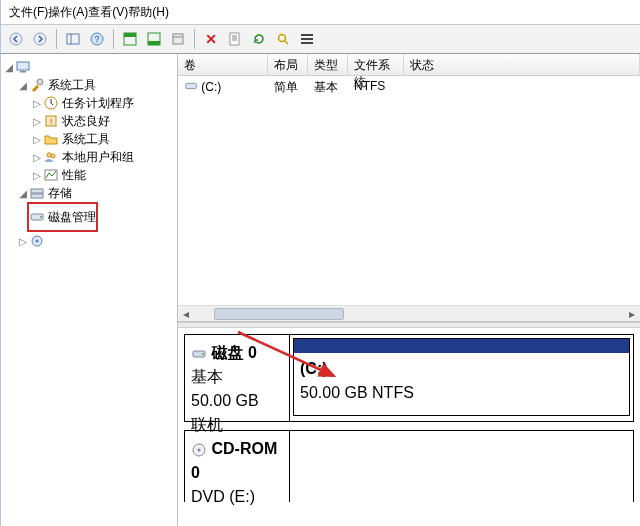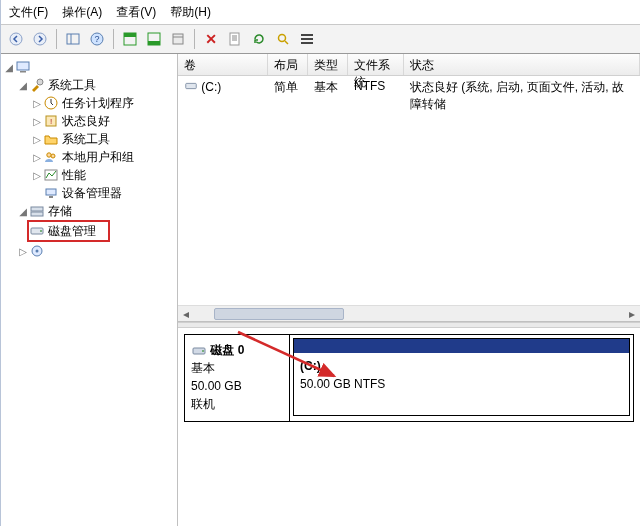--- a/index.html
+++ b/index.html
@@ -1,51 +1,51 @@
 <!DOCTYPE html>
 <html><head>
 <meta charset="utf-8">
 <style>
   * { box-sizing: border-box; margin: 0; padding: 0; }
   body { font-family: "Microsoft YaHei", "SimSun", Tahoma, sans-serif; font-size: 12px; background: #fff; color: #000; }
   .window { width: 640px; height: 526px; background: #fff; position: relative; overflow: hidden; border-left: 1px solid #b8c4d8; }
-  .menubar { height: 24px; padding: 4px 8px; display: flex; gap: 14px; }
+  .menubar { height: 24px; padding: 4px 8px; display: flex; gap: 0; }
   .menubar span { cursor: default; }
   .toolbar { height: 30px; border-top: 1px solid #c9c9c9; border-bottom: 1px solid #999; background: #f3f3f3; display: flex; align-items: center; padding: 0 4px; gap: 2px; }
   .tbtn { width: 22px; height: 22px; display: flex; align-items: center; justify-content: center; font-size: 12px; }
   .tsep { width: 1px; height: 20px; background: #b5b5b5; margin: 0 3px; }
   .main { display: flex; height: calc(100% - 54px); }
   .tree { width: 177px; border-right: 1px solid #c0c0c0; padding: 4px 2px; overflow: hidden; background: #fff; }
   .tnode { display: flex; align-items: center; height: 18px; padding: 1px 0; white-space: nowrap; }
   .tnode .exp { width: 12px; text-align: center; color: #777; font-size: 10px; }
   .tnode .ico { width: 16px; height: 16px; margin-right: 3px; display: inline-flex; align-items: center; justify-content: center; }
   .tnode .lbl { white-space: nowrap; }
   .indent1 { padding-left: 14px; }
   .indent2 { padding-left: 28px; }
-  .highlight-box { border: 2px solid #d42a2a; display: inline-flex; align-items: center; padding: 0 12px 0 0; margin-left: 24px; height: 22px; }
+  .highlight-box { border: 2px solid #d42a2a; display: inline-flex; align-items: center; padding: 0 0 0 0; margin-left: 24px; height: 30px; }
   .right { flex: 1; display: flex; flex-direction: column; overflow: hidden; }
   .grid-head { height: 22px; display: flex; border-bottom: 1px solid #d0d0d0; background: linear-gradient(#fdfdfd,#ececec); }
   .gh { padding: 3px 6px; border-right: 1px solid #d8d8d8; font-size: 12px; }
   .grid-row { height: 20px; display: flex; padding: 2px 0; }
   .gc { padding: 1px 6px; }
   .grid-area { flex: 0 0 268px; overflow: hidden; position: relative; border-bottom: 1px solid #c0c0c0; }
   .hscroll { position: absolute; bottom: 0; left: 0; right: 0; height: 16px; background: #efefef; border-top: 1px solid #ddd; display:flex; align-items:center;}
   .hscroll .thumb { width: 130px; height: 12px; background: #cfd6e1; border: 1px solid #a8b4c8; border-radius: 2px; margin-left: 20px;}
   .splitter { height: 6px; background: #eaeaea; border-top:1px solid #cfcfcf; border-bottom:1px solid #cfcfcf; }
   .disk-panel { flex: 1; padding: 6px 6px; overflow: hidden; background: #fff; position: relative; }
   .disk-box { border: 1px solid #000; display: flex; margin-bottom: 8px; background:#fff; }
   .disk-left { width: 105px; padding: 6px 6px; border-right: 1px solid #000; }
   .disk-left .dicon { vertical-align: middle; }
   .disk-left b { font-weight: bold; }
   .disk-right { flex: 1; padding: 0; }
   .vol-bar { height: 14px; background: #203b8a; }
   .vol-body { padding: 4px 6px 8px 6px; }
   .arrow { position: absolute; pointer-events: none; }
   .ico-svg { width:16px; height:16px; }
-  .small { font-size: 12px; line-height: 1.5; }
+  .small { font-size: 16px; line-height: 1.5; }
   .col-vol { width: 90px; }
   .col-layout { width: 40px; }
   .col-type { width: 40px; }
   .col-fs { width: 56px; }
   .col-status { flex: 1; }
 </style>
 </head>
 <body>
 
 <div class="window">
@@ -198,30 +198,20 @@
       </div>
       <div class="tnode indent2">
         <span class="exp">▷</span>
         <span class="ico">
             <svg class="ico-svg" viewBox="0 0 16 16">
               <rect x="2" y="3" width="12" height="10" fill="#fff" stroke="#888"></rect>
               <polyline points="3,11 6,6 9,9 13,4" fill="none" stroke="#2a8a2a"></polyline>
             </svg>
           </span>
         <span class="lbl">性能</span>
-      </div>
-      <div class="tnode indent2">
-        <span class="exp">&nbsp;</span>
-        <span class="ico">
-            <svg class="ico-svg" viewBox="0 0 16 16">
-              <rect x="3" y="4" width="10" height="6" fill="#dfeaff" stroke="#5a7fb0"></rect>
-              <rect x="6" y="11" width="4" height="2" fill="#888"></rect>
-            </svg>
-          </span>
-        <span class="lbl">设备管理器</span>
       </div>
 
       <div class="tnode indent1">
         <span class="exp">◢</span>
         <span class="ico">
             <svg class="ico-svg" viewBox="0 0 16 16">
               <rect x="2" y="4" width="12" height="4" fill="#d8e0ea" stroke="#7a8aa0"></rect>
               <rect x="2" y="9" width="12" height="4" fill="#d8e0ea" stroke="#7a8aa0"></rect>
             </svg>
           </span>
@@ -263,21 +253,20 @@
         <div class="grid-row">
           <div class="gc col-vol">
             <svg width="14" height="14" viewBox="0 0 16 16" style="vertical-align:-2px;">
                 <rect x="2" y="5" width="12" height="6" rx="1" fill="#e0e6ee" stroke="#7a8aa0"></rect>
               </svg>
             <span>(C:)</span>
           </div>
           <div class="gc col-layout">简单</div>
           <div class="gc col-type">基本</div>
           <div class="gc col-fs">NTFS</div>
-          <div class="gc col-status">状态良好 (系统, 启动, 页面文件, 活动, 故障转储</div>
         </div>
         <div class="hscroll">
           <span style="width:16px;text-align:center;color:#666;">◂</span>
           <div class="thumb"></div>
           <span style="margin-left:auto;width:16px;text-align:center;color:#666;">▸</span>
         </div>
       </div>
 
       <div class="splitter"></div>
 
@@ -298,20 +287,32 @@
             <div style="border:1px solid #000;margin:3px;height:calc(100% - 8px);">
               <div class="vol-bar"></div>
               <div class="vol-body small">
                 <b>(C:)</b><br>
                 <span>50.00 GB NTFS</span><br>
               </div>
             </div>
           </div>
         </div>
 
+        <div class="disk-box" style="height:72px;border-bottom:none;">
+          <div class="disk-left small" style="border-right:1px solid #000;">
+            <svg class="dicon" width="16" height="16" viewBox="0 0 16 16">
+                <circle cx="8" cy="8" r="6" fill="#eef2f8" stroke="#888"></circle>
+                <circle cx="8" cy="8" r="1.5" fill="#888"></circle>
+              </svg>
+            <b>CD-ROM 0</b><br>
+            <span>DVD (E:)</span><br><br>
+            <span>无媒体</span>
+          </div>
+          <div class="disk-right"></div>
+        </div>
 
         <svg class="arrow" style="left:50px;top:-4px;" width="200" height="70" viewBox="0 0 200 70">
           <defs>
               <marker id="ah" markerWidth="8" markerHeight="8" refX="6" refY="3" orient="auto">
                 <path d="M0,0 L7,3 L0,6 z" fill="#d42a2a"></path>
               </marker>
             </defs>
           <line x1="10" y1="8" x2="106" y2="52" stroke="#d42a2a" stroke-width="2.5" marker-end="url(#ah)"></line>
         </svg>
 

